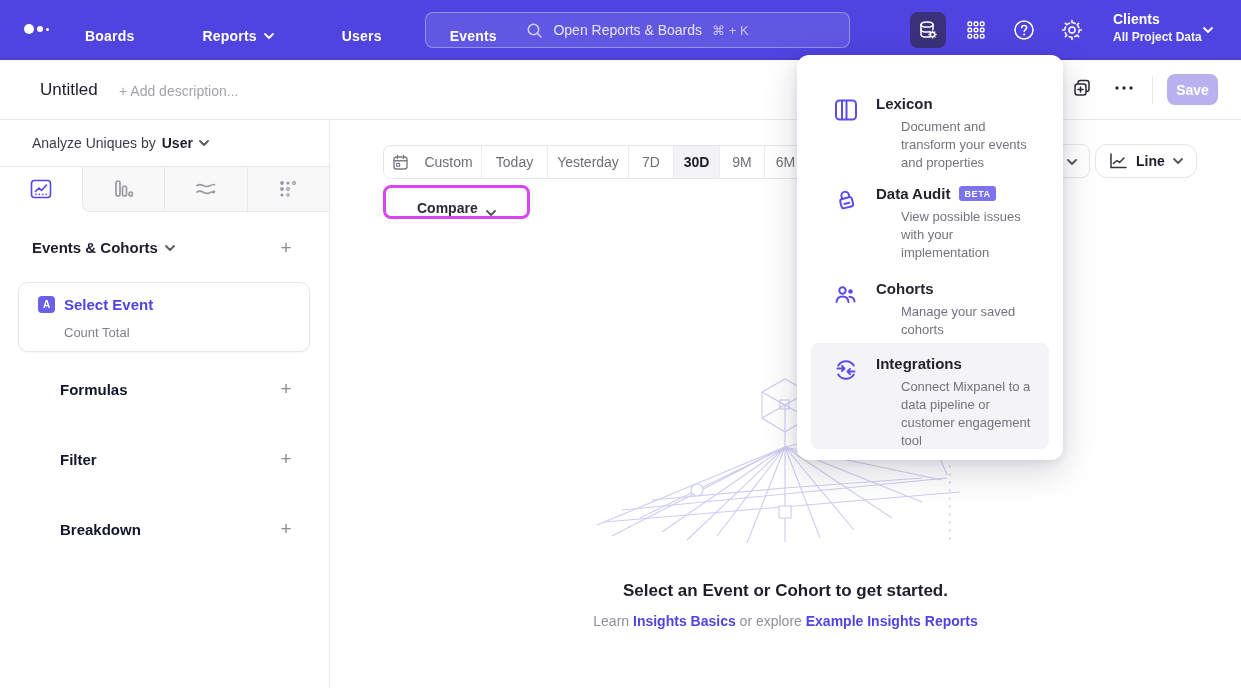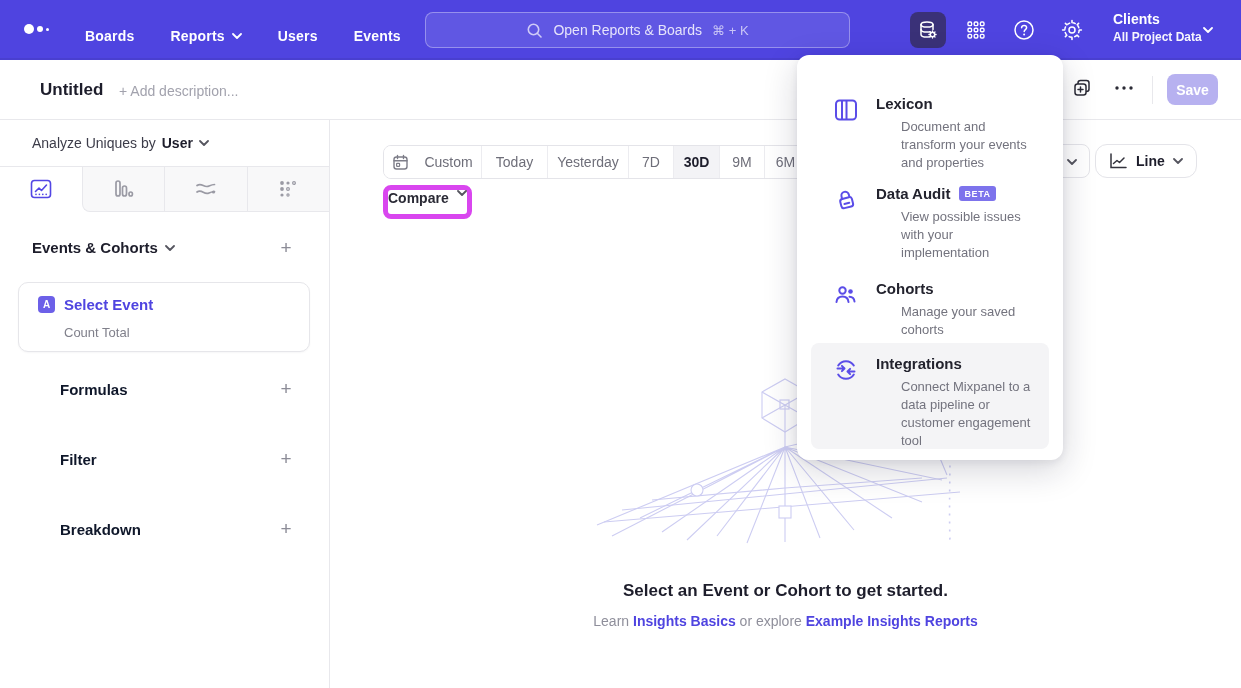--- a/index.html
+++ b/index.html
@@ -3,37 +3,37 @@
 <meta charset="utf-8">
 <style>
   * { margin:0; padding:0; box-sizing:border-box; }
   html,body { width:1241px; height:688px; font-family:"Liberation Sans", sans-serif; background:#fff; overflow:hidden; position:relative; }
 
   
   .topnav { position:absolute; left:0; top:0; width:1241px; height:60px; background:#4f44e0; box-shadow:inset 0 -2px 0 rgba(0,0,0,.07); z-index:10; }
   .logo { position:absolute; left:24px; top:24px; display:flex; align-items:center; gap:3px; }
   .logo i { display:block; border-radius:50%; background:#fff; }
   .logo i:nth-child(1){width:10px;height:10px;} .logo i:nth-child(2){width:6px;height:6px;} .logo i:nth-child(3){width:3px;height:3px;}
-  .nav-links { position:absolute; left:85px; top:0; height:72px; display:flex; align-items:center; gap:36px; }
+  .nav-links { position:absolute; left:85px; top:0; height:72px; display:flex; align-items:center; gap:68px; }
   .nav-link { color:#fff; font-size:14px; font-weight:700; letter-spacing:.2px; display:flex; align-items:center; gap:7px; cursor:pointer; }
   .chev { width:10px; height:6px; }
   .chev path { fill:none; stroke:currentColor; stroke-width:1.8; stroke-linecap:round; stroke-linejoin:round; }
   .nav-search { position:absolute; left:425px; top:12px; width:425px; height:36px; background:rgba(255,255,255,.10); border:1px solid rgba(255,255,255,.34); border-radius:8px; display:flex; align-items:center; justify-content:center; gap:10px; color:#e6e4fb; font-size:14px; cursor:text; }
   .nav-search .shortcut { color:#c9c5f6; font-size:13px; }
   .nav-iconbtn { position:absolute; top:12px; width:36px; height:36px; border-radius:8px; display:flex; align-items:center; justify-content:center; cursor:pointer; }
   .nav-iconbtn.active { background:#3a3178; }
   .nav-iconbtn svg { display:block; }
   .nav-project { position:absolute; left:1113px; top:10px; width:110px; cursor:pointer; }
   .nav-project .org { color:#fff; font-size:14px; font-weight:700; line-height:19px; }
   .nav-project .proj { color:#ffffff; font-size:12px; font-weight:700; line-height:16px; opacity:.95; }
   .nav-project-chev { position:absolute; left:1203px; top:27px; color:#fff; }
 
   
   .header { position:absolute; left:0; top:60px; width:1241px; height:60px; background:#fff; border-bottom:1px solid #e8e8ec; }
-  .doc-title { position:absolute; left:40px; top:20px; font-size:17px; font-weight:700; color:#1d1d2b; }
+  .doc-title { position:absolute; left:40px; top:20px; font-size:17px; font-weight:400; color:#1d1d2b; }
   .doc-desc { position:absolute; left:119px; top:23px; font-size:14px; color:#a2a2ad; cursor:text; }
   .hdr-icon { position:absolute; top:18px; cursor:pointer; color:#2b2b36; }
   .hdr-divider { position:absolute; left:1152px; top:16px; width:1px; height:28px; background:#e8e8ec; }
   .save-btn { position:absolute; left:1167px; top:14px; width:51px; height:31px; background:#b7b1f0; border:none; border-radius:8px; color:#fff; font-size:14px; font-weight:700; font-family:inherit; cursor:default; }
 
   
   .sidebar { position:absolute; left:0; top:120px; width:330px; height:568px; background:#fff; border-right:1px solid #e8e8ec; }
   .analyze-row { position:absolute; left:0; top:0; width:100%; height:47px; border-bottom:1px solid #e8e8ec; display:flex; align-items:center; padding-left:32px; font-size:14px; color:#3c3c49; gap:6px; }
   .analyze-row b { color:#1d1d2b; font-weight:700; display:flex; align-items:center; gap:6px; cursor:pointer; }
   .analyze-row .chev { color:#55555f; }
@@ -49,21 +49,21 @@
   .event-title { position:absolute; left:45px; top:13px; font-size:15px; font-weight:700; color:#4f44e0; }
   .event-sub { position:absolute; left:45px; top:42px; font-size:13px; color:#80808b; }
   .side-section-label { position:absolute; left:32px; font-size:15px; font-weight:700; color:#0f172a;margin-left:28px; }
 
   
   .main { position:absolute; left:330px; top:120px; width:911px; height:568px; background:#fff; }
   .range-group { position:absolute; left:53px; top:25px; height:34px; display:flex; border:1px solid #e4e4e9; border-radius:8px; background:#fff; overflow:hidden; z-index:1; }
   .range-btn { display:flex; align-items:center; justify-content:center; gap:15px; font-size:14px; color:#6e6e79; border-left:1px solid #ececf0; cursor:pointer; background:#fff; }
   .range-btn:first-child { border-left:none; }
   .range-btn.selected { background:#f3f3f6; color:#1d1d2b; font-weight:700; }
-  .compare-btn { position:absolute; left:53px; top:65px; height:34px; padding:0 0; display:flex; align-items:flex-start; gap:8px; border:5px solid #d946ef; border-radius:8px; background:#fff; font-size:14px; color:#2a2a35; font-weight:600; cursor:pointer; z-index:1; }
+  .compare-btn { position:absolute; left:53px; top:65px; height:34px; padding:0 31px; display:flex; align-items:flex-end; gap:8px; border:3px solid #d946ef; border-radius:8px; background:#fff; font-size:14px; color:#2a2a35; font-weight:600; cursor:pointer; z-index:1; }
   .compare-btn .chev { color:#55555f; }
   .hidden-dd { position:absolute; left:650px; top:24px; width:110px; height:34px; border:1px solid #e4e4e9; border-radius:8px; background:#fff; z-index:0; cursor:pointer; }
   .hidden-dd .chev { position:absolute; right:12px; top:14px; color:#55555f; }
   .line-btn { position:absolute; left:765px; top:24px; height:34px; padding:0 13px; display:flex; align-items:center; gap:8px; border:1px solid #e4e4e9; border-radius:12px; background:#fff; font-size:14px; color:#1d1d2b; font-weight:600; cursor:pointer; z-index:1; }
   .line-btn .chev { color:#55555f; }
   .wireframe { position:absolute; left:262px; top:240px; z-index:0; }
   .empty-title { position:absolute; left:0; top:461px; width:100%; text-align:center; font-size:17px; font-weight:700; color:#1d1d2b; }
   .empty-sub { position:absolute; left:0; top:493px; width:100%; text-align:center; font-size:14px; color:#8f8f9b; }
   .empty-sub a { color:#4f44e0; font-weight:700; text-decoration:none; cursor:pointer; }
 

